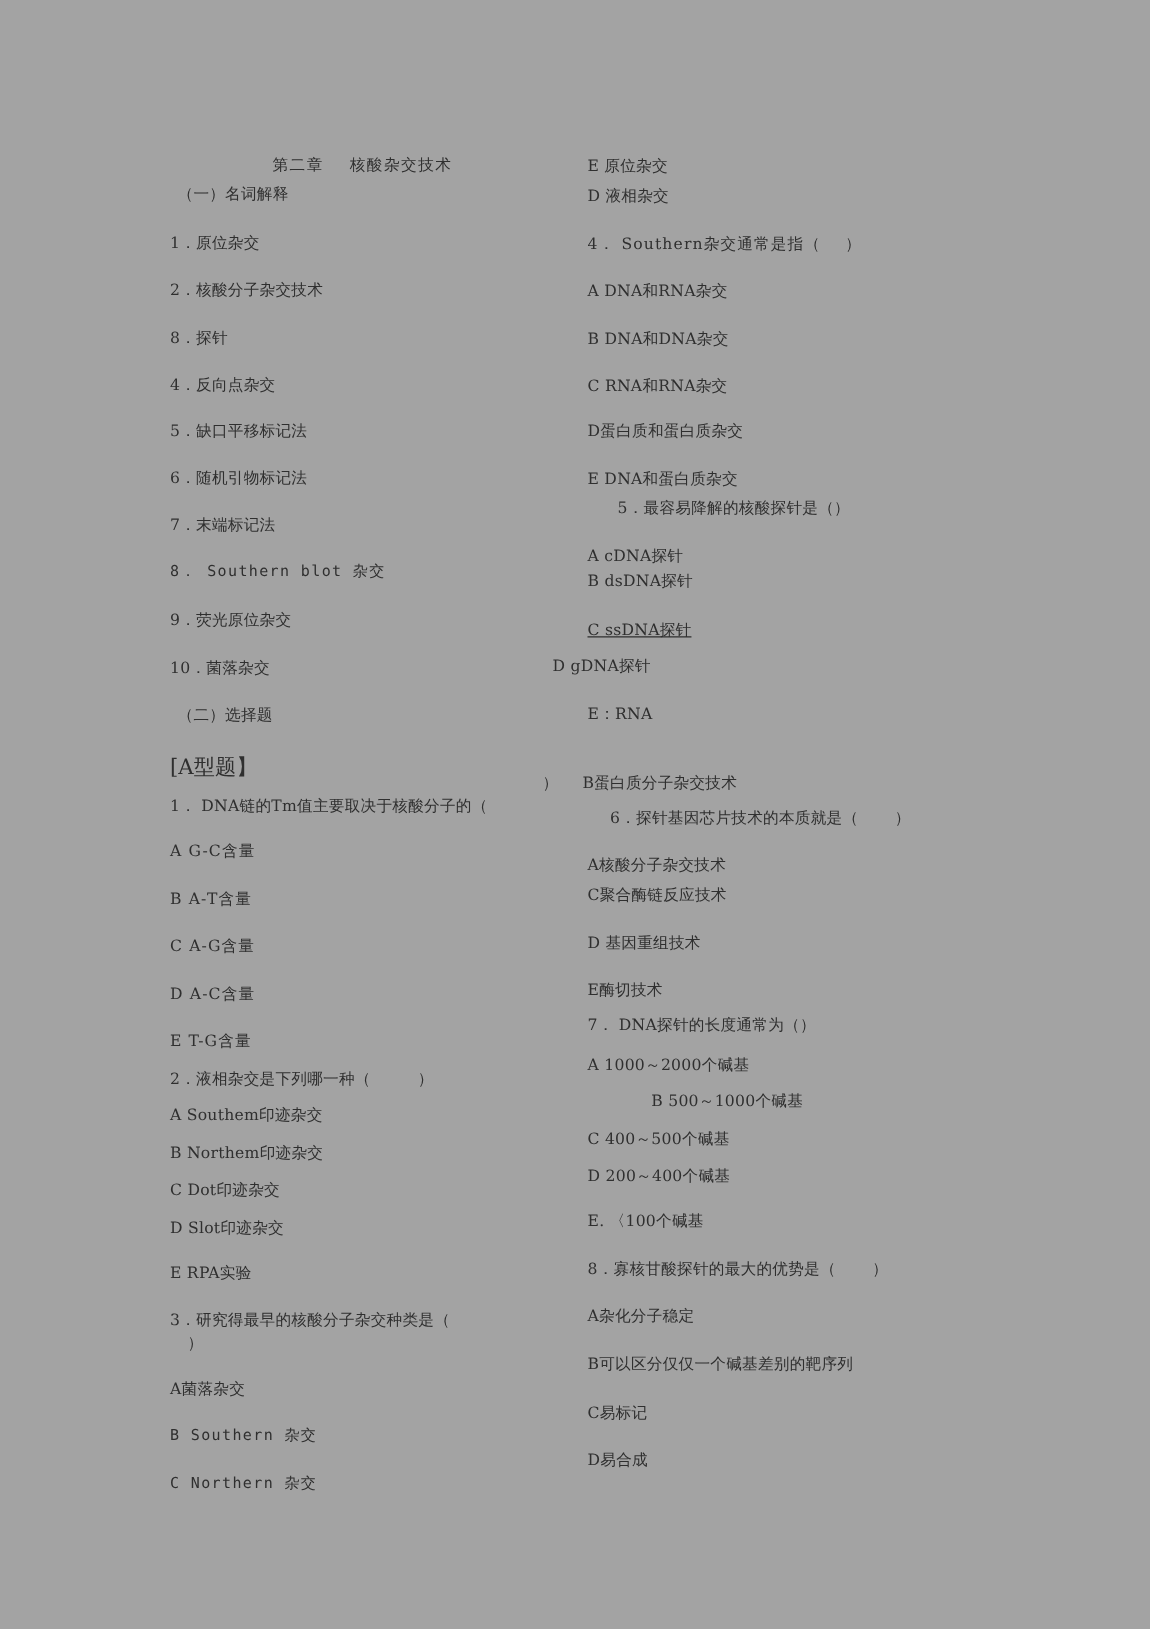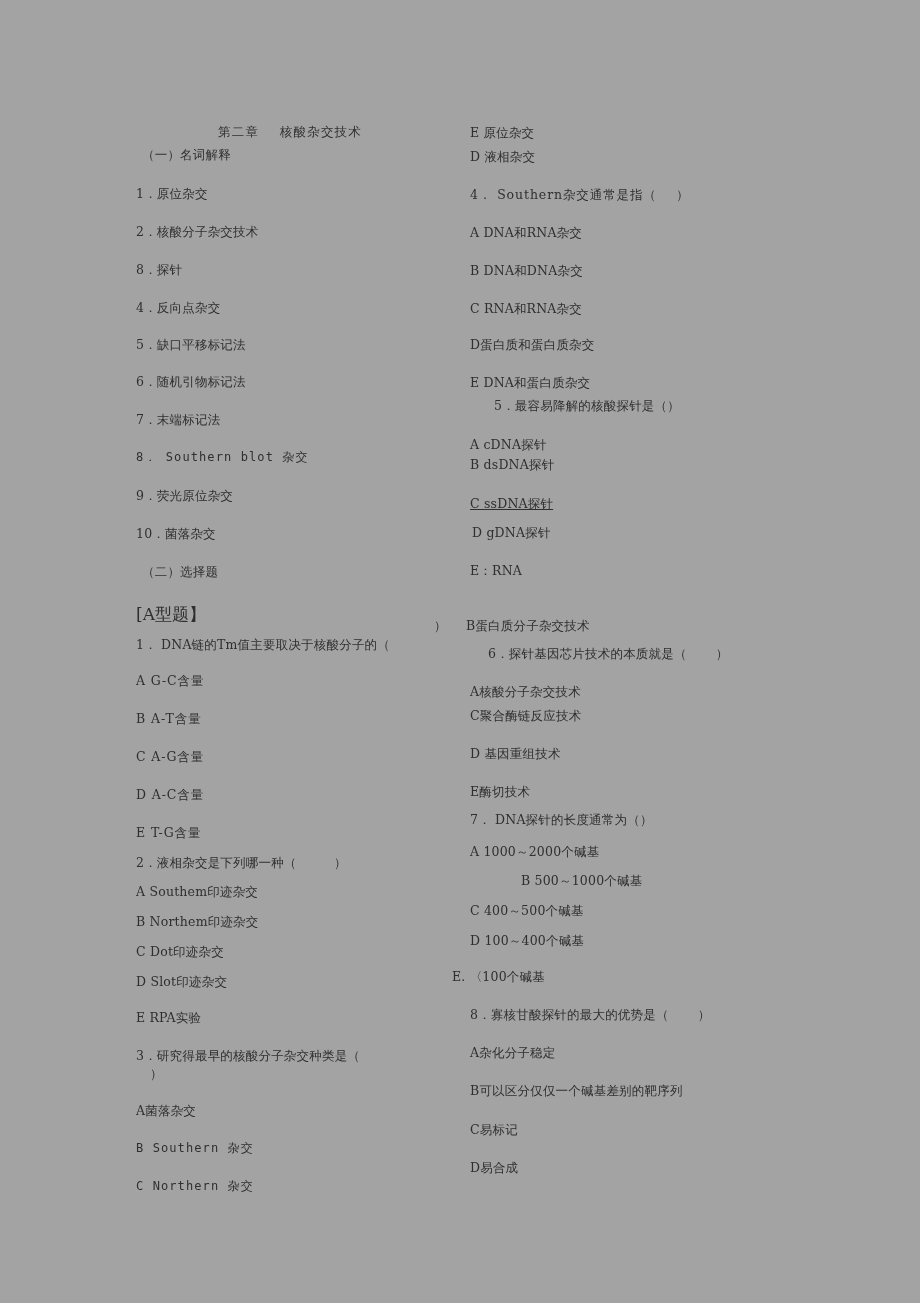--- a/index.html
+++ b/index.html
@@ -97,40 +97,40 @@
   <div class="ln" style="left:470px; top:262px;">B DNA和DNA杂交</div>
   <div class="ln" style="left:470px; top:300px;">C RNA和RNA杂交</div>
   <div class="ln" style="left:470px; top:336px;">D蛋白质和蛋白质杂交</div>
   <div class="ln" style="left:470px; top:374px;">E DNA和蛋白质杂交</div>
 
   <div class="ln" style="left:470px; top:397px;margin-left:24px;">5．最容易降解的核酸探针是（）</div>
 
   <div class="ln" style="left:470px; top:436px;">A cDNA探针</div>
   <div class="ln" style="left:470px; top:456px;">B dsDNA探针</div>
   <div class="ln" style="left:470px; top:495px;text-decoration:underline;">C ssDNA探针</div>
-  <div class="ln" style="left:472px; top:524px;">D gDNA探针</div>
+  <div class="ln" style="left:442px; top:524px;">D gDNA探针</div>
   <div class="ln" style="left:470px; top:562px;">E：RNA</div>
 
   <div class="ln" style="left:434px; top:617px;">）</div>
   <div class="ln" style="left:466px; top:617px;">B蛋白质分子杂交技术</div>
 
   <div class="ln" style="left:488px; top:645px;">6．探针基因芯片技术的本质就是（       ）</div>
 
   <div class="ln" style="left:470px; top:683px;">A核酸分子杂交技术</div>
   <div class="ln" style="left:470px; top:707px;">C聚合酶链反应技术</div>
   <div class="ln" style="left:470px; top:745px;">D 基因重组技术</div>
   <div class="ln" style="left:470px; top:783px;">E酶切技术</div>
 
   <div class="ln" style="left:470px; top:811px;">7． DNA探针的长度通常为（）</div>
 
   <div class="ln" style="left:470px; top:843px;">A 1000～2000个碱基</div>
   <div class="ln" style="left:488px; top:872px;margin-left:33px;">B 500～1000个碱基</div>
   <div class="ln" style="left:470px; top:902px;">C 400～500个碱基</div>
-  <div class="ln" style="left:470px; top:932px;">D 100～400个碱基</div>
-  <div class="ln" style="left:452px; top:968px;">E. 〈100个碱基</div>
+  <div class="ln" style="left:470px; top:932px;">D 200～400个碱基</div>
+  <div class="ln" style="left:470px; top:968px;">E. 〈100个碱基</div>
 
   <div class="ln" style="left:470px; top:1006px;">8．寡核甘酸探针的最大的优势是（       ）</div>
 
   <div class="ln" style="left:470px; top:1044px;">A杂化分子稳定</div>
   <div class="ln" style="left:470px; top:1082px;">B可以区分仅仅一个碱基差别的靶序列</div>
   <div class="ln" style="left:470px; top:1121px;">C易标记</div>
   <div class="ln" style="left:470px; top:1159px;">D易合成</div>
 
 </div>
 

